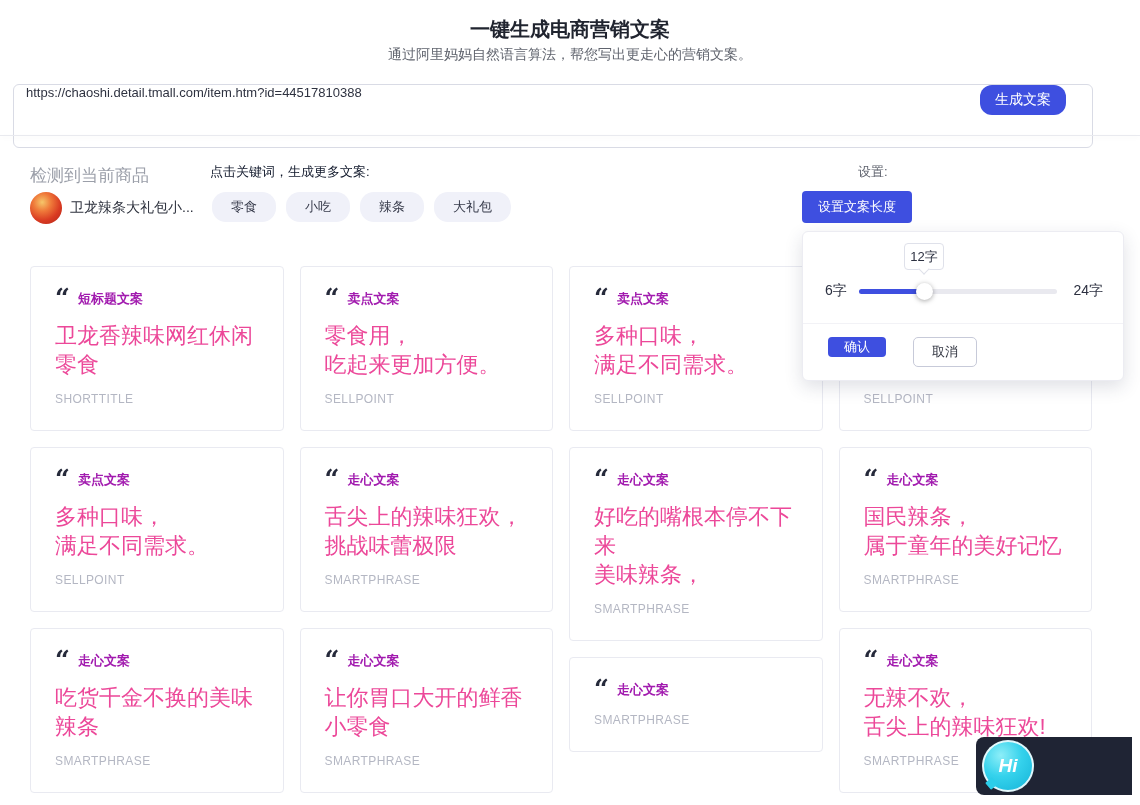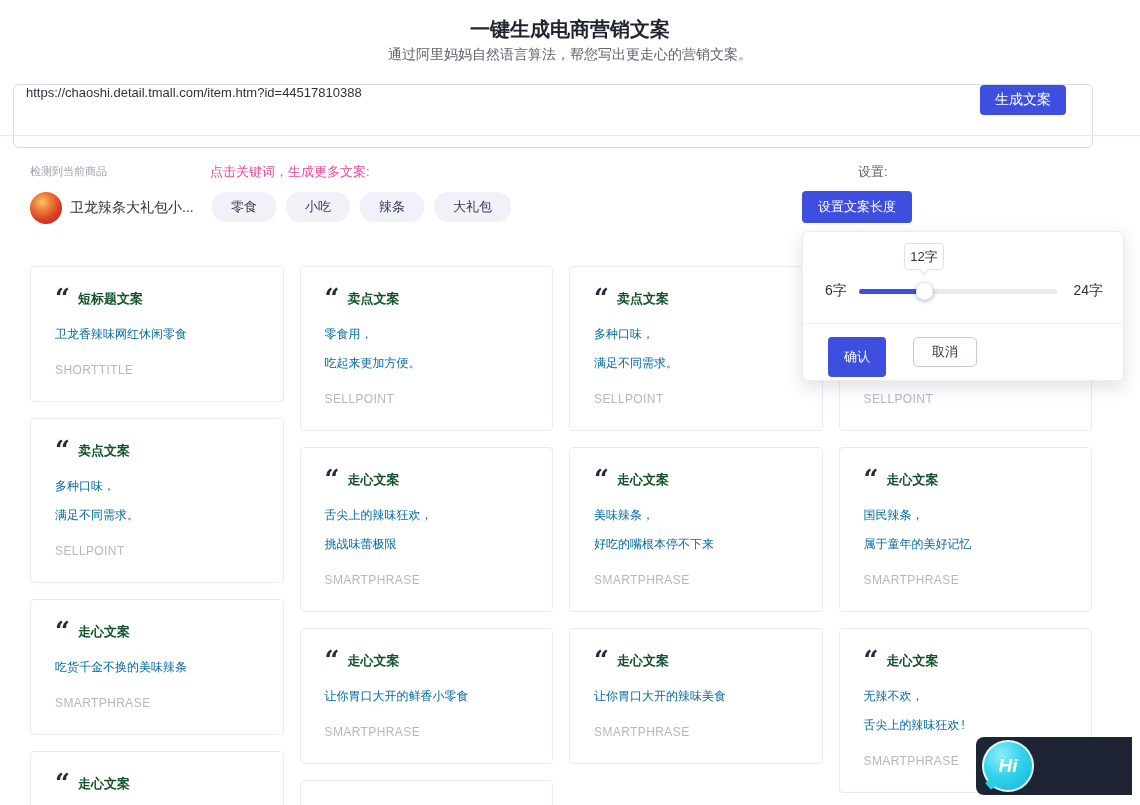--- a/index.html
+++ b/index.html
@@ -6,59 +6,59 @@
   * { margin:0; padding:0; box-sizing:border-box; }
   html, body { width:1140px; height:805px; }
   body { font-family:"Liberation Sans","DejaVu Sans",sans-serif; background:#fff; overflow:hidden; }
   .page { position:relative; width:1140px; height:805px; overflow:hidden; background:#fff; }
 
   .title { position:absolute; top:16px; left:0; width:100%; text-align:center; font-size:20px; font-weight:700; color:#20242f; }
   .subtitle { position:absolute; top:46px; left:0; width:100%; text-align:center; font-size:14px; color:#60646e; }
 
   .url-box { position:absolute; left:13px; top:84px; width:1080px; height:64px; border:1px solid #d9dbe5; border-radius:6px; display:flex; align-items:flex-start; padding:0 26px 0 12px; background:#fff; }
   .url-input { flex:1; border:none; outline:none; font-size:13px; color:#2e3240; font-family:inherit; background:transparent; }
-  .generate-btn { width:86px; height:30px; background:var(--accent); color:#fff; border:none; border-radius:4px; font-size:14px; cursor:pointer; font-family:inherit; flex:none;margin-left:36px; }
+  .generate-btn { width:86px; height:30px; background:var(--accent); color:#fff; border:none; border-radius:12px; font-size:14px; cursor:pointer; font-family:inherit; flex:none;margin-left:36px; }
   .page-divider { position:absolute; top:135px; left:0; width:1140px; height:1px; background:#e9eaef; box-shadow:0 2px 4px rgba(0,0,0,.05); }
 
-  .detect-label { position:absolute; left:30px; top:164px; font-size:11px; color:#9b9fa9; }
+  .detect-label { position:absolute; left:30px; top:164px; font-size:17px; color:#9b9fa9; }
   .product-row { position:absolute; left:30px; top:192px; display:flex; align-items:center; gap:8px; }
   .avatar { width:32px; height:32px; border-radius:50%; flex:none;
     background:radial-gradient(circle at 38% 32%, #f6c66a 0%, #ef7a3a 30%, #d93b22 62%, #b02317 100%); }
   .product-name { font-size:14px; color:#2c303c;text-align:right; }
 
-  .kw-label { position:absolute; left:210px; top:163px; font-size:13px; color:#ec4899; }
+  .kw-label { position:absolute; left:210px; top:163px; font-size:13px; color:#0f172a; }
   .kw-list { position:absolute; left:212px; top:192px; display:flex; gap:10px; }
   .kw-pill { height:30px; padding:0 19px; background:#f0f1f9; border:none; border-radius:14px; font-size:13px; color:#363a4a; cursor:pointer; font-family:inherit; }
 
   .settings-label { position:absolute; left:858px; top:163px; font-size:13px; color:#5d616c; }
   .settings-row { position:absolute; left:802px; top:191px; display:flex; gap:16px;flex-direction:column; }
   .btn { height:32px; border-radius:4px; font-size:13px; cursor:pointer; font-family:inherit; }
   .btn-primary { background:var(--accent); color:#fff; border:none; padding:0 16px; }
   .btn-ghost { background:#fff; color:#2f333f; border:1px solid #c7cad9; padding:0 19px; }
 
   .cards { position:absolute; left:30px; top:266px; width:1062px; display:flex; gap:16px; }
   .card-col { flex:1; display:flex; flex-direction:column; gap:16px; min-width:0; }
   .card { background:#fff; border:1px solid #e9eaf1; border-radius:4px; padding:22px 24px 24px; }
   .card-head { display:flex; align-items:flex-start; min-height:20px; }
   .quote { font-family:"DejaVu Serif",serif; font-weight:700; font-size:26px; line-height:18px; color:#262a3b; margin-right:8px; }
-  .ctype { font-size:13px; font-weight:700; color:#14532d; line-height:18px; padding-top:1px; }
+  .ctype { font-size:13px; font-weight:700; color:#a21caf; line-height:18px; padding-top:1px; }
   .card-body { margin-top:12px; }
-  .line { font-size:12px; line-height:29px; color:#0369a1;font-family:Liberation Mono, monospace; }
+  .line { font-size:22px; line-height:29px; color:#ec4899; }
   .card-tag { margin-top:13px; font-size:12px; line-height:14px; color:#b4b7c3; letter-spacing:.4px; }
 
   .popup { position:absolute; left:802px; top:231px; width:322px; height:150px; background:#fff; border:1px solid #ececf2; border-radius:6px; box-shadow:0 6px 18px rgba(40,45,80,.15); z-index:10; }
   .tooltip { position:absolute; left:101px; top:11px; width:40px; height:27px; border:1px solid #dfe1ea; border-radius:4px; background:#fff; font-size:13px; color:#2c3040; display:flex; align-items:center; justify-content:center; }
   .tooltip::after { content:''; position:absolute; left:50%; bottom:-4px; width:7px; height:7px; background:#fff; border-right:1px solid #dfe1ea; border-bottom:1px solid #dfe1ea; transform:translateX(-50%) rotate(45deg); }
   .slider-min { position:absolute; left:22px; top:50px; font-size:14px; color:#2c3040; }
   .slider-max { position:absolute; right:20px; top:50px; font-size:14px; color:#2c3040; }
   .slider-track { position:absolute; left:56px; top:57px; width:198px; height:5px; border-radius:3px; background:#e9e9ef; cursor:pointer; }
   .slider-fill { height:5px; border-radius:3px; background:var(--accent); }
   .slider-handle { position:absolute; top:-6px; width:17px; height:17px; border-radius:50%; background:#fff; box-shadow:0 1px 5px rgba(0,0,0,.35); cursor:grab; }
   .popup-line { position:absolute; left:0; top:91px; width:100%; height:1px; background:#f2f2f6; }
-  .btn-confirm { position:absolute; left:25px; top:105px; width:58px; height:40px; background:var(--accent); color:#fff; border:none; border-radius:4px; font-size:13px; font-family:inherit; cursor:pointer; }
+  .btn-confirm { position:absolute; left:25px; top:105px; width:58px; height:20px; background:var(--accent); color:#fff; border:none; border-radius:4px; font-size:13px; font-family:inherit; cursor:pointer; }
   .btn-cancel { position:absolute; left:110px; top:105px; width:64px; height:30px; background:#fff; color:#2f333f; border:1px solid #c7cad9; border-radius:5px; font-size:13px; font-family:inherit; cursor:pointer; }
 
   .chat { position:absolute; right:8px; bottom:10px; width:156px; height:58px; background:#1f2434; border-radius:8px 0 0 8px; z-index:30; cursor:pointer; }
   .chat-bubble { position:absolute; left:6px; top:3px; width:52px; height:52px; border-radius:50%;
     background:radial-gradient(circle at 35% 28%, #8deef8 0%, #35d2ec 45%, #14b3d8 100%);
     border:2px solid rgba(255,255,255,.85); display:flex; align-items:center; justify-content:center; }
   .chat-bubble::after { content:''; position:absolute; left:3px; bottom:2px; width:9px; height:9px; background:#2bcde9; transform:rotate(50deg); border-radius:1px; }
   .chat-text { color:#fff; font-weight:700; font-style:italic; font-size:19px; }
 </style>
 </head>
@@ -184,32 +184,29 @@
             <div class="line">满足不同需求。</div>
           </div>
           <div class="card-tag">SELLPOINT</div>
         </div>
         <div class="card">
           <div class="card-head">
             <span class="quote">“</span>
             <span class="ctype">走心文案</span>
           </div>
           <div class="card-body">
+            <div class="line">好吃的嘴根本停不下来</div>
             <div class="line">美味辣条，</div>
-            <div class="line">好吃的嘴根本停不下来</div>
-          </div>
-          <div class="card-tag">SMARTPHRASE</div>
-        </div>
-        <div class="card">
-          <div class="card-head">
-            <span class="quote">“</span>
-            <span class="ctype">走心文案</span>
-          </div>
-          <div class="card-body">
-            <div class="line">让你胃口大开的辣味美食</div>
+          </div>
+          <div class="card-tag">SMARTPHRASE</div>
+        </div>
+        <div class="card">
+          <div class="card-head">
+            <span class="quote">“</span>
+            <span class="ctype">走心文案</span>
           </div>
           <div class="card-tag">SMARTPHRASE</div>
         </div>
       </div>
       <div class="card-col">
         <div class="card">
           <div class="card-head"></div>
           <div class="card-body">
             <div class="line">&nbsp;</div>
             <div class="line">&nbsp;</div>

